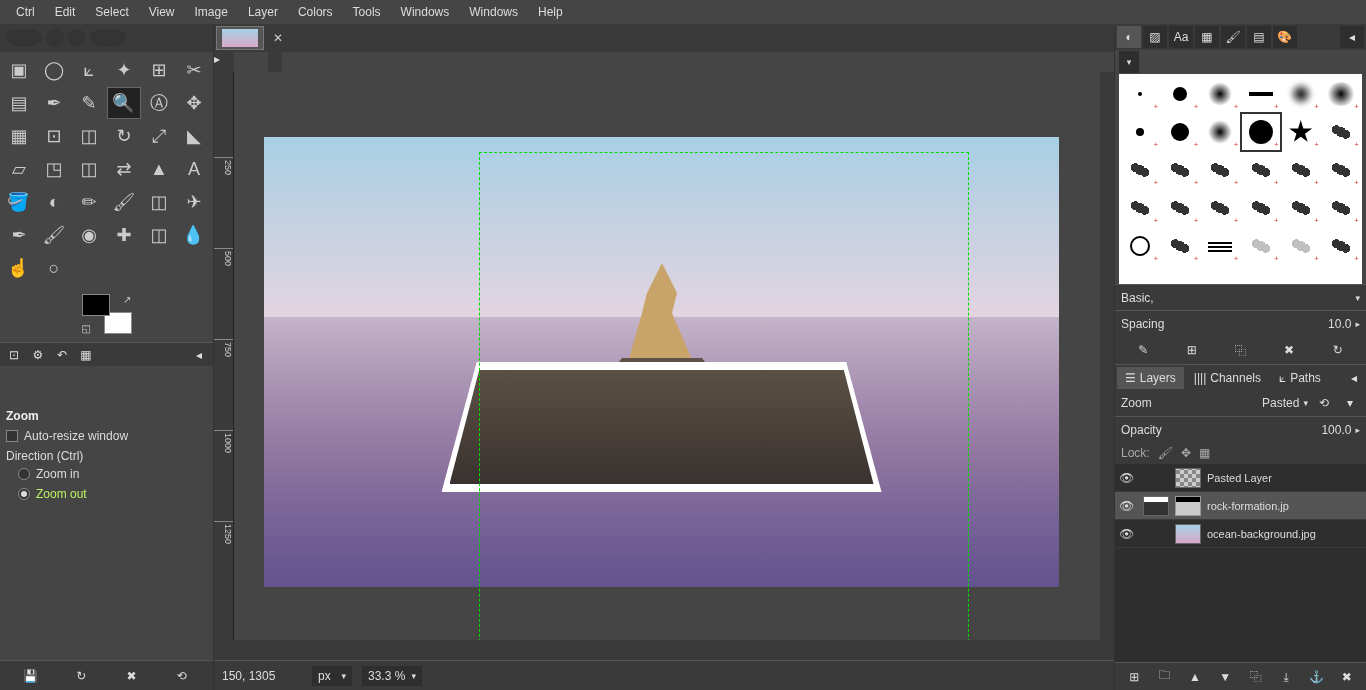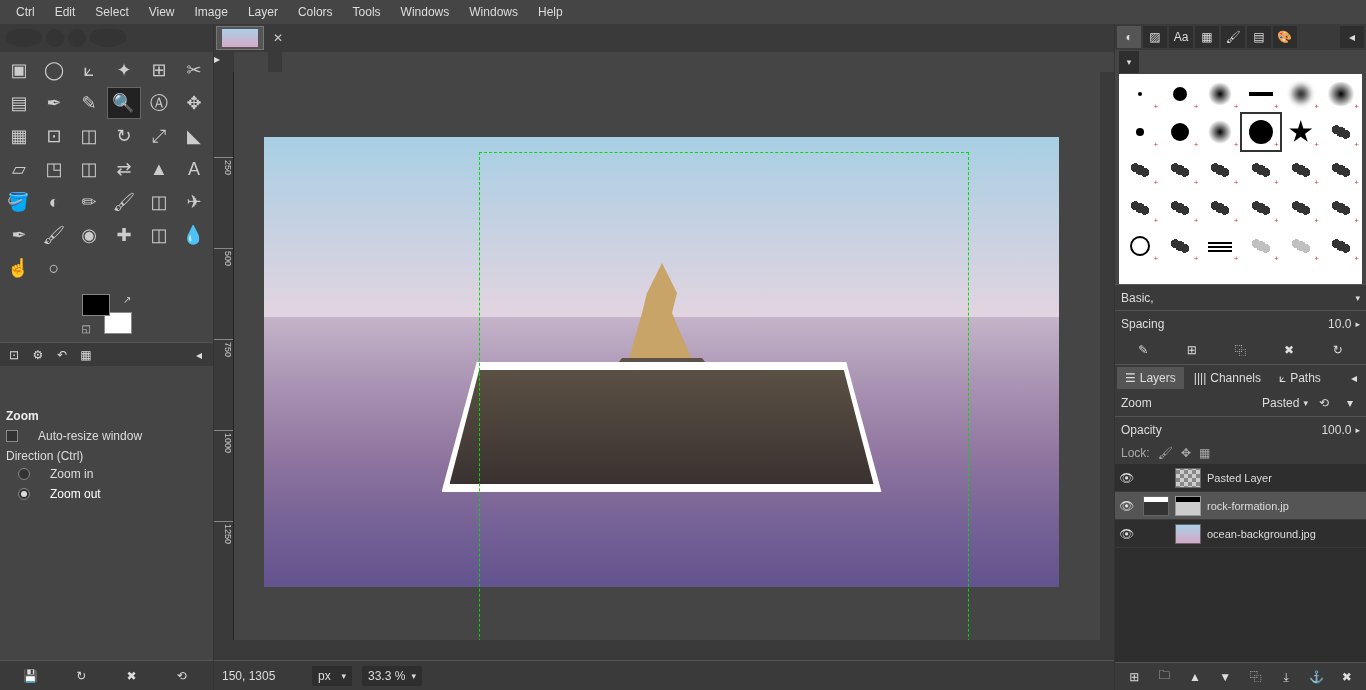--- a/index.html
+++ b/index.html
@@ -22,21 +22,21 @@
 .fg-color { position: absolute; width: 28px; height: 22px; background: #000; border: 1px solid #888; }
 .bg-color { position: absolute; width: 28px; height: 22px; background: #fff; border: 1px solid #888; right: 0; bottom: 0; }
 .swap { position: absolute; right: 0; top: 0; font-size: 10px; color: #ccc; cursor: pointer; }
 .default { position: absolute; left: 0; bottom: 0; font-size: 10px; color: #ccc; cursor: pointer; }
 
 .tool-options-tabs { height: 24px; background: #3a3a3a; display: flex; align-items: center; gap: 4px; padding: 0 4px; border-top: 1px solid #555; }
 .tab-icon { width: 20px; height: 18px; display: flex; align-items: center; justify-content: center; cursor: pointer; font-size: 12px; }
 .tab-icon.last { margin-left: auto; }
 .tool-options { padding: 6px; flex: 1; margin-top: 37px; }
 .tool-title { font-weight: bold; margin-bottom: 6px; color: #eee; }
-.checkbox-row { display: flex; align-items: center; gap: 20px; margin-bottom: 6px; }
+.checkbox-row { display: flex; align-items: center; gap: 6px; margin-bottom: 6px; }
 .checkbox { width: 12px; height: 12px; border: 1px solid #888; background: #333; }
 .radio { width: 12px; height: 12px; border: 1px solid #888; border-radius: 50%; background: #333; display: flex; align-items: center; justify-content: center; }
 .radio.checked::after { content: ''; width: 6px; height: 6px; background: #ddd; border-radius: 50%; }
 .label-sub { margin-bottom: 4px; }
 
 .bottom-strip { height: 30px; background: #3a3a3a; border-top: 1px solid #555; display: flex; align-items: center; justify-content: space-around; padding: 0 6px; }
 .strip-btn { width: 20px; height: 20px; display: flex; align-items: center; justify-content: center; cursor: pointer; }
 
 
 .center { flex: 1; display: flex; flex-direction: column; background: #454545; position: relative; }
@@ -193,21 +193,21 @@
         <div class="checkbox"></div>
         <span>Auto-resize window</span>
       </div>
       <div class="label-sub">Direction  (Ctrl)</div>
       <div class="checkbox-row" style="padding-left:12px">
         <div class="radio"></div>
         <span>Zoom in</span>
       </div>
       <div class="checkbox-row" style="padding-left:12px">
         <div class="radio checked"></div>
-        <span style="color:#ffffff">Zoom out</span>
+        <span style="color:#bef264">Zoom out</span>
       </div>
     </div>
     <div class="bottom-strip">
       <div class="strip-btn">💾</div>
       <div class="strip-btn">↻</div>
       <div class="strip-btn">✖</div>
       <div class="strip-btn">⟲</div>
     </div>
   </div>
 

